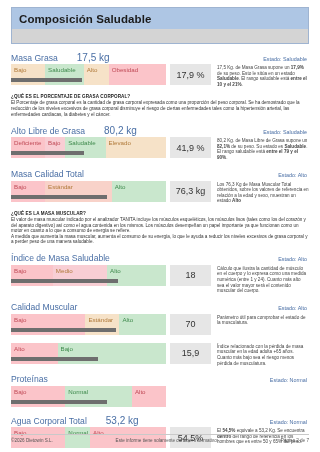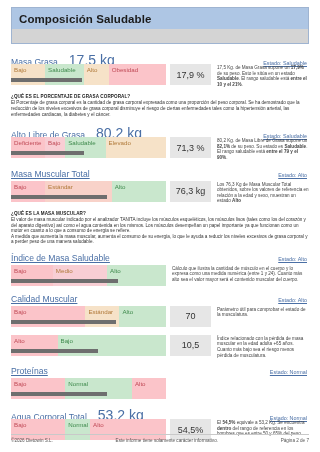--- a/index.html
+++ b/index.html
@@ -22,24 +22,23 @@
     font-size:11.5px;font-weight:bold;color:#1b1b1b;letter-spacing:.1px;
   }
   .header-bottom{background:#d4d4d4;height:14px;}
 
   
   .content{padding:0 11px;box-sizing:border-box;}
   .metric{margin-top:8px;}
   .metric-head{
     display:flex;align-items:baseline;height:11px;
     color:#4a6fa5;
-    text-decoration:underline;
   }
   .m-name{font-size:8.6px;color:#4a6fa5;white-space:nowrap;}
-  .m-value{font-size:14px;color:#4a6fa5;margin-left:11px;white-space:nowrap;}
+  .m-value{font-size:10px;color:#4a6fa5;margin-left:19px;white-space:nowrap;}
   .m-state{
     font-size:5.4px;color:#4a6fa5;margin-left:auto;white-space:nowrap;
     padding-right:2px;
   }
 
   .metric-body{display:flex;align-items:stretch;margin-top:1px;}
 
   
   .gauge{position:relative;width:155px;height:21px;flex:0 0 155px;}
   .bands{position:absolute;inset:0;display:flex;}
@@ -150,27 +149,27 @@
                 <span class="band-lbl" style="color: rgb(63, 138, 77);">Saludable</span>
               </div>
               <div class="band" style="width: 39%; background: rgb(246, 226, 200);">
                 <span class="band-lbl" style="color: rgb(176, 122, 58);">Elevado</span>
               </div>
             </div>
             <div class="track">
               <div class="fill" style="width: 47%; background: rgb(110, 110, 110);"></div>
             </div>
           </div>
-          <div class="valbox">71,3 %</div>
+          <div class="valbox">41,9 %</div>
           <div class="note">80,2 Kg. de Masa Libre de Grasa supone un <b>82,1%</b> de su peso. Su estado es <b>Saludable</b>. El rango saludable está <b>entre el 79 y el 90%</b>.</div>
         </div>
       </div>
       <div class="metric">
         <div class="metric-head">
-          <span class="m-name">Masa Muscular Total</span>
+          <span class="m-name">Masa Calidad Total</span>
           <span class="m-state">Estado: Alto</span>
         </div>
         <div class="metric-body">
           <div class="gauge">
             <div class="bands">
               <div class="band" style="width: 22%; background: rgb(251, 196, 201);">
                 <span class="band-lbl" style="color: rgb(192, 74, 87);">Bajo</span>
               </div>
               <div class="band" style="width: 43%; background: rgb(248, 210, 201);">
                 <span class="band-lbl" style="color: rgb(176, 122, 58);">Estándar</span>
@@ -206,20 +205,21 @@
                 <span class="band-lbl" style="color: rgb(176, 122, 58);">Medio</span>
               </div>
               <div class="band" style="width: 38%; background: rgb(201, 231, 205);">
                 <span class="band-lbl" style="color: rgb(63, 138, 77);">Alto</span>
               </div>
             </div>
             <div class="track">
               <div class="fill" style="width: 69%; background: rgb(110, 110, 110);"></div>
             </div>
           </div>
+          <div class="valbox">18</div>
           <div class="note">Cálculo que ilustra la cantidad de músculo en el cuerpo y lo expresa como una medida numérica (entre 1 y 24). Cuanto más alto sea el valor mayor será el contenido muscular del cuerpo.</div>
         </div>
       </div>
       <div class="metric">
         <div class="metric-head">
           <span class="m-name">Calidad Muscular</span>
           <span class="m-state">Estado: Alto</span>
         </div>
         <div class="metric-body">
           <div class="gauge">
@@ -250,21 +250,21 @@
                 <span class="band-lbl" style="color: rgb(192, 74, 87);">Alto</span>
               </div>
               <div class="band" style="width: 70%; background: rgb(201, 231, 205);">
                 <span class="band-lbl" style="color: rgb(63, 138, 77);">Bajo</span>
               </div>
             </div>
             <div class="track">
               <div class="fill" style="width: 56%; background: rgb(110, 110, 110);"></div>
             </div>
           </div>
-          <div class="valbox">10,5</div>
+          <div class="valbox">15,9</div>
           <div class="note">Índice relacionado con la pérdida de masa muscular en la edad adulta +65 años. Cuanto más bajo sea el riesgo menos pérdida de musculatura.</div>
         </div>
       </div>
       <div class="metric">
         <div class="metric-head">
           <span class="m-name">Proteínas</span>
           <span class="m-state">Estado: Normal</span>
         </div>
         <div class="metric-body">
           <div class="gauge">

